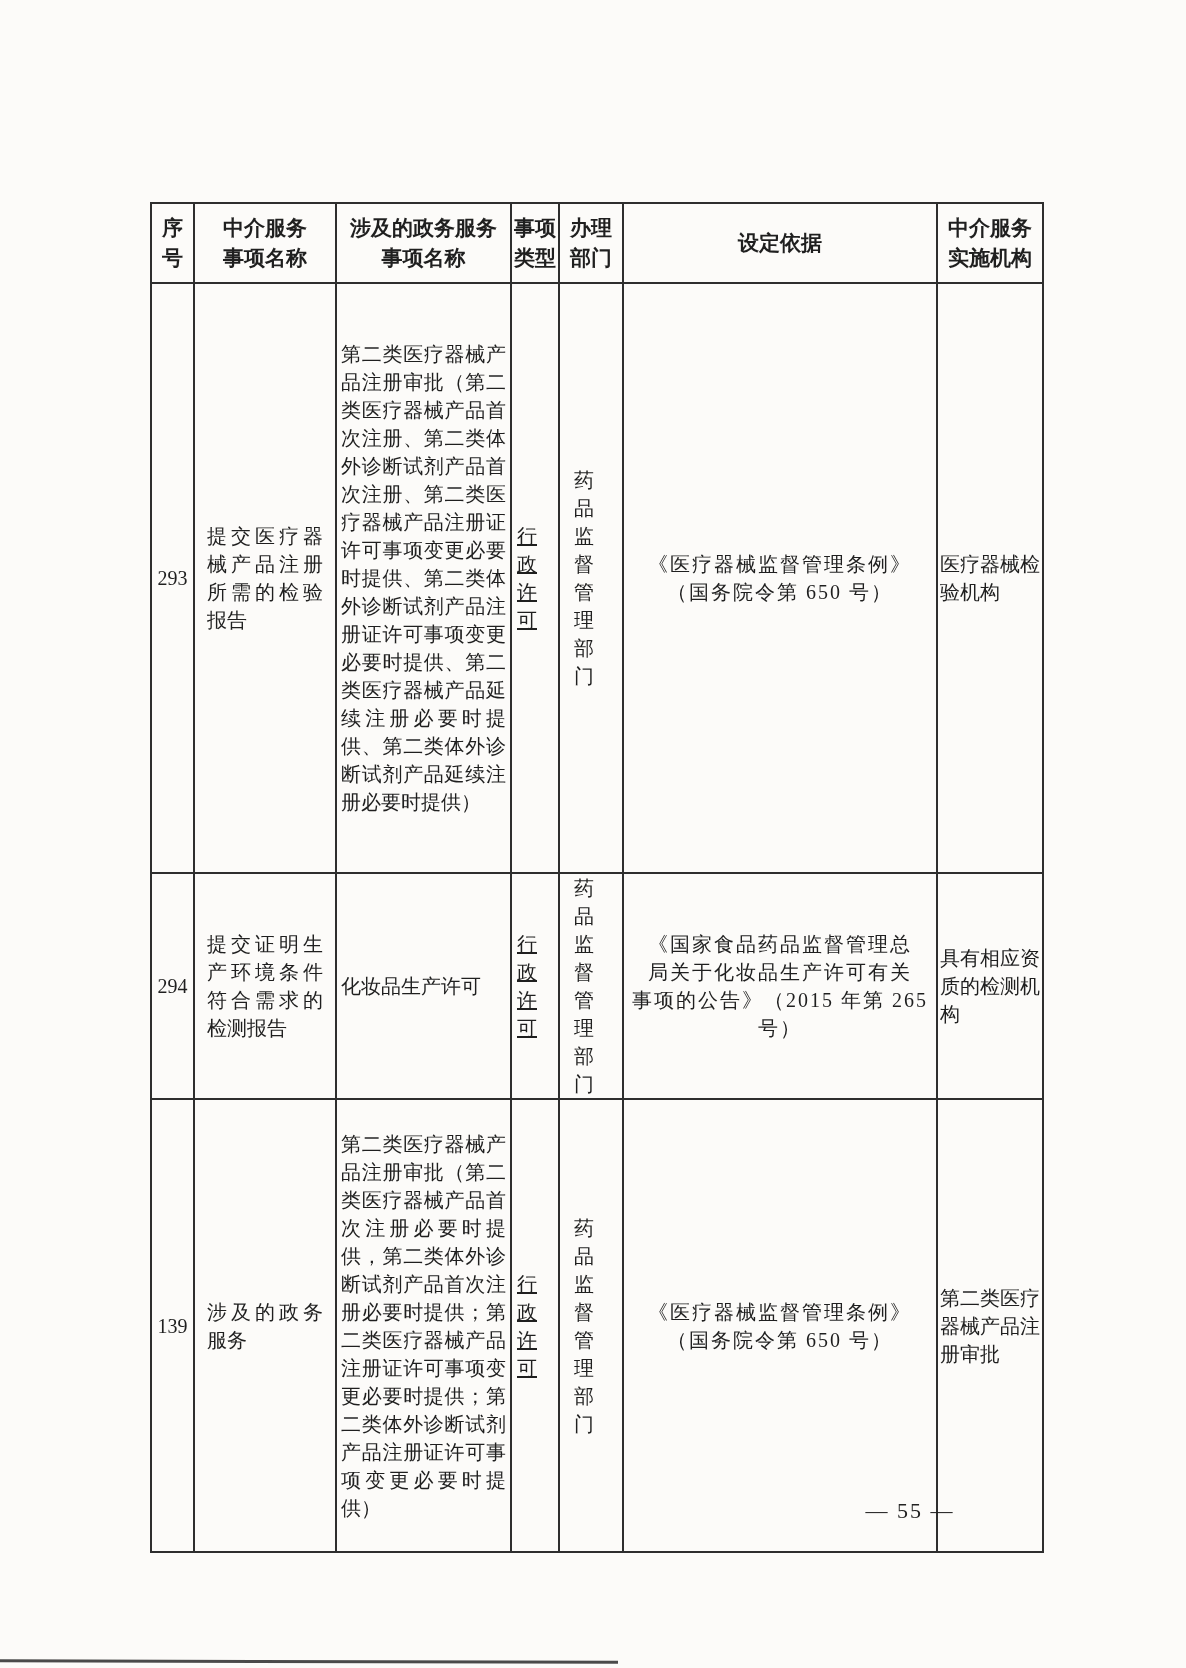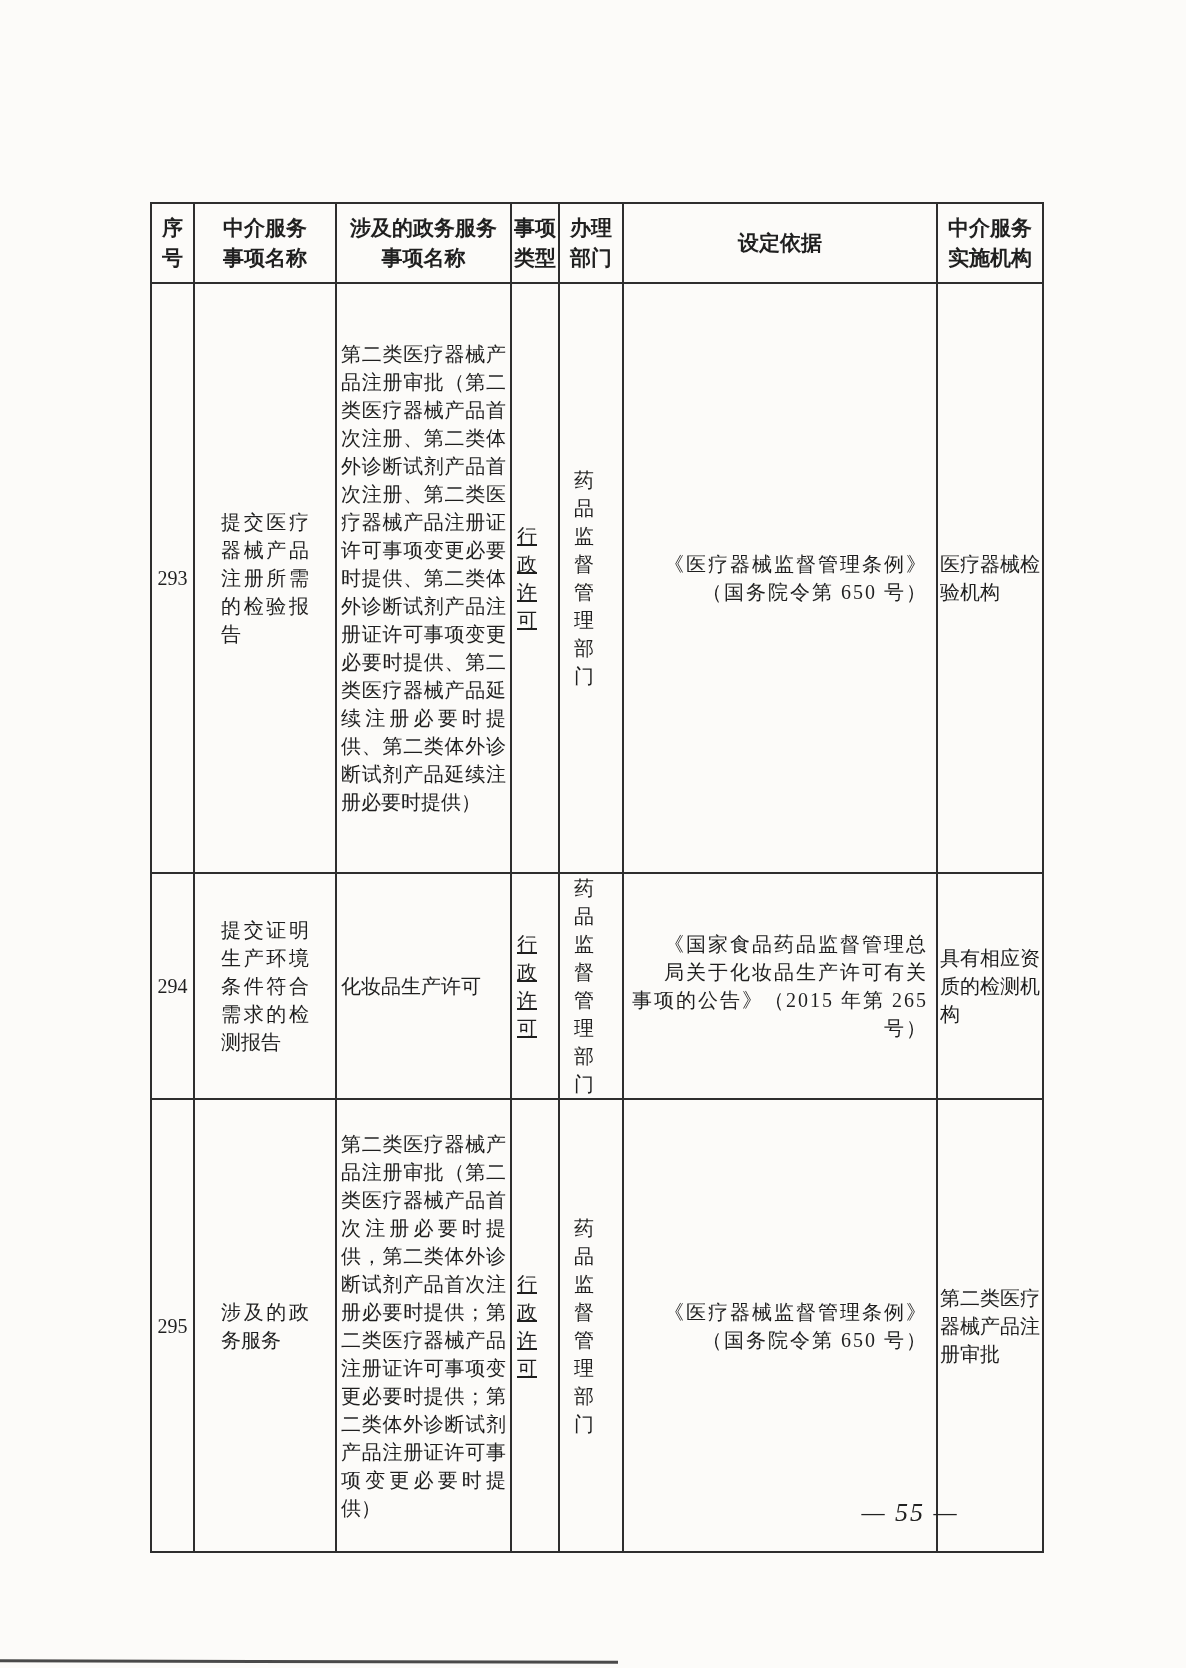--- a/index.html
+++ b/index.html
@@ -43,60 +43,59 @@
     line-height: 28px;
   }
   td.c-no {
     text-align: center;
     font-size: 20px;
     padding: 11px 1px;
   }
   td.c-name {
     text-align: justify;
     text-justify: inter-ideograph;
-    padding: 0 26px;
+    padding: 0 12px;
   }
   td.c-related {
     text-align: justify;
     text-justify: inter-ideograph;
     padding: 0 4px;
   }
   td.c-type {
     text-align: justify;
     text-justify: inter-ideograph;
     padding: 0 5px;
     text-decoration: underline;
   }
   td.c-dept {
     text-align: justify;
     text-justify: inter-ideograph;
     padding: 0 14px;
   }
   td.c-basis {
-    text-align: right;
+    text-align: center;
     letter-spacing: 2px;
     white-space: pre-line;
     padding: 0 8px;
     line-height: 29px;
   }
   td.c-agency {
     text-align: justify;
     text-justify: inter-ideograph;
     padding: 0 2px;
   }
   .page-number {
     position: absolute;
     left: 820px;
     top: 1498px;
     width: 180px;
     text-align: center;
-    font-size: 26px;
+    font-size: 22px;
     letter-spacing: 2px;
     color: #222;
-    font-style: italic;
   }
   .scan-edge-bottom {
     position: absolute;
     left: 0px;
     top: 1660px;
     width: 618px;
     height: 3px;
     background: #4a4a4a;
     transform: rotate(0.12deg);
   }
@@ -150,21 +149,21 @@
         <td class="c-related">化妆品生产许可</td>
         <td class="c-type">行政许可</td>
         <td class="c-dept">药品监督管理部门</td>
         <td class="c-basis">《国家食品药品监督管理总
 局关于化妆品生产许可有关
 事项的公告》（2015 年第 265
 号）</td>
         <td class="c-agency">具有相应资质的检测机构</td>
       </tr>
       <tr style="height:453px">
-        <td class="c-no">295</td>
+        <td class="c-no">139</td>
         <td class="c-name">涉及的政务服务</td>
         <td class="c-related">第二类医疗器械产品注册审批（第二类医疗器械产品首次注册必要时提供，第二类体外诊断试剂产品首次注册必要时提供；第二类医疗器械产品注册证许可事项变更必要时提供；第二类体外诊断试剂产品注册证许可事项变更必要时提供）</td>
         <td class="c-type">行政许可</td>
         <td class="c-dept">药品监督管理部门</td>
         <td class="c-basis">《医疗器械监督管理条例》
 （国务院令第 650 号）</td>
         <td class="c-agency">第二类医疗器械产品注册审批</td>
       </tr>
     </tbody>
   </table>

